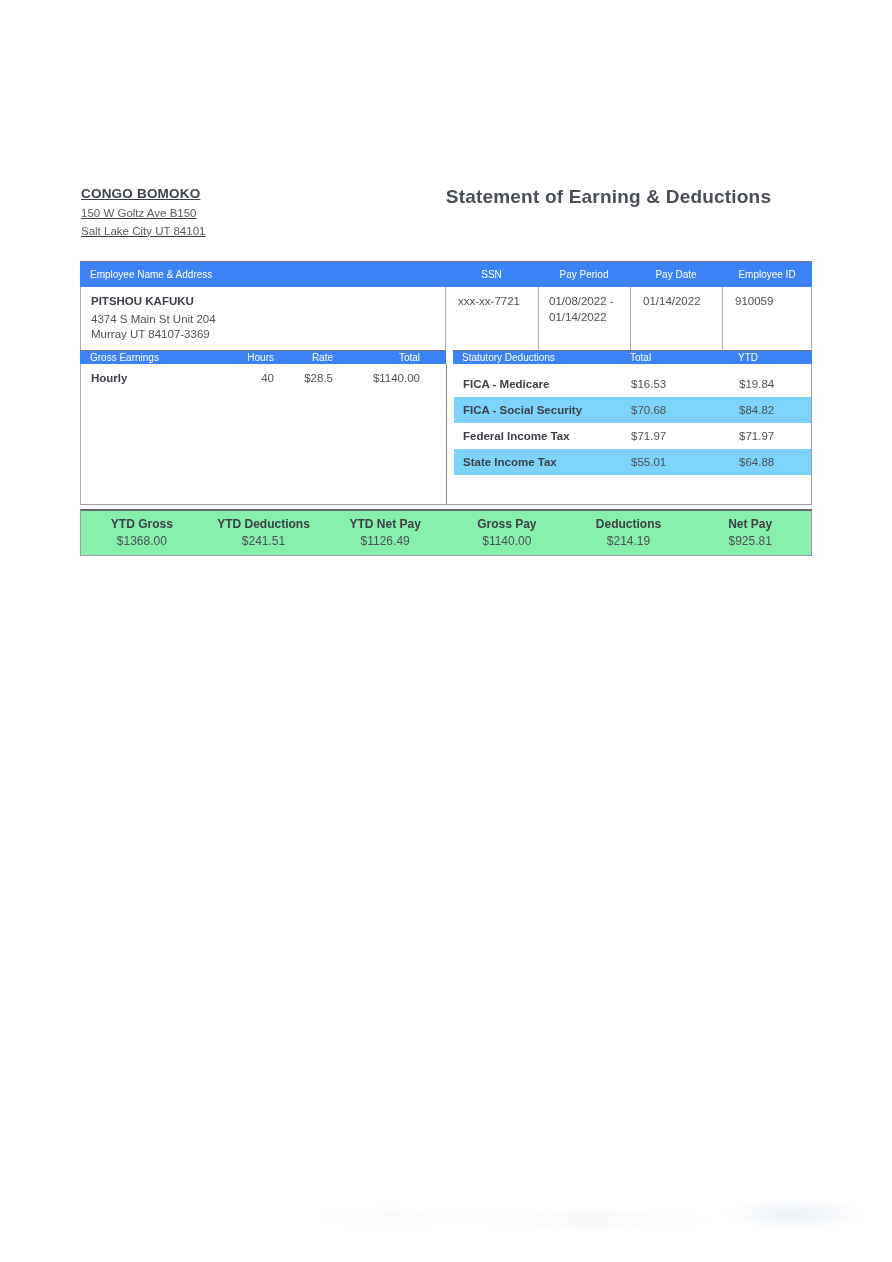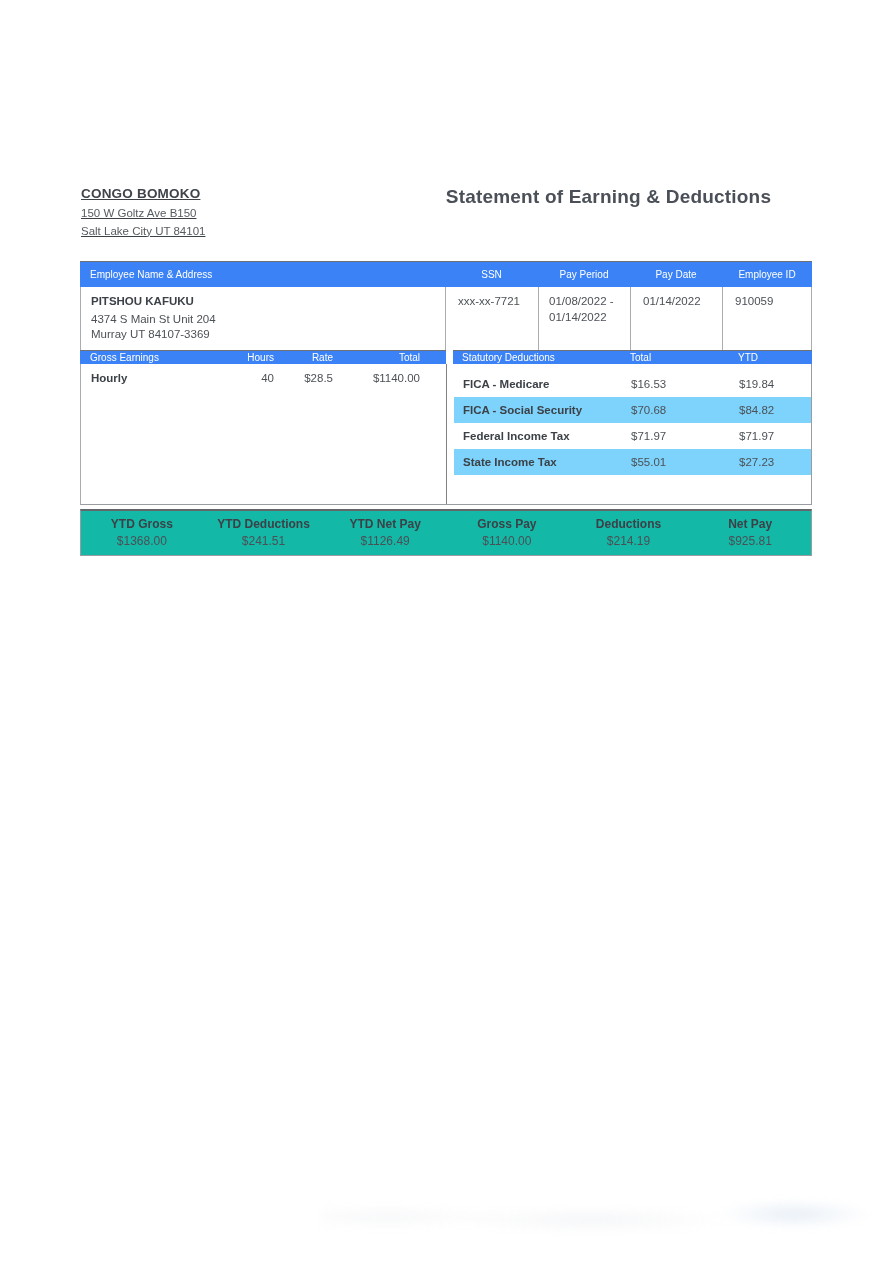--- a/index.html
+++ b/index.html
@@ -79,21 +79,21 @@
   .ded-panel { position: absolute; left: 373px; right: 0; top: 7px; }
   .ded-row {
     display: grid; grid-template-columns: 168px 108px 1fr;
     height: 26px; align-items: center; padding-left: 9px; font-size: 11.5px;
   }
   .ded-row.shaded { background: #7dd3fc; }
   .ded-row .lbl { font-weight: bold; color: #3c4147; }
   .ded-row .val { color: #4c5156; }
 
   .summary {
-    margin-top: 4px; height: 47px; background: #14b8a6;
+    margin-top: 4px; height: 47px; background: #86efac;
     border: 1px solid #9a9da0; border-top: 2px solid #63676b;
     display: grid; grid-template-columns: repeat(6, 1fr);
     text-align: center; padding-top: 6px; font-size: 12px;
   }
   .sum-label { font-weight: bold; color: #3c4147; }
   .sum-value { margin-top: 3px; color: #4b5055; }
 
   
   .watermark {
     position: absolute; left: 320px; top: 1188px; width: 565px; height: 58px;
@@ -178,21 +178,21 @@
         <div class="val">$84.82</div>
       </div>
       <div class="ded-row">
         <div class="lbl">Federal Income Tax</div>
         <div class="val">$71.97</div>
         <div class="val">$71.97</div>
       </div>
       <div class="ded-row shaded">
         <div class="lbl">State Income Tax</div>
         <div class="val">$55.01</div>
-        <div class="val">$27.23</div>
+        <div class="val">$64.88</div>
       </div>
     </div>
   </div>
 
   <div class="summary">
     <div>
       <div class="sum-label">YTD Gross</div>
       <div class="sum-value">$1368.00</div>
     </div>
     <div>

